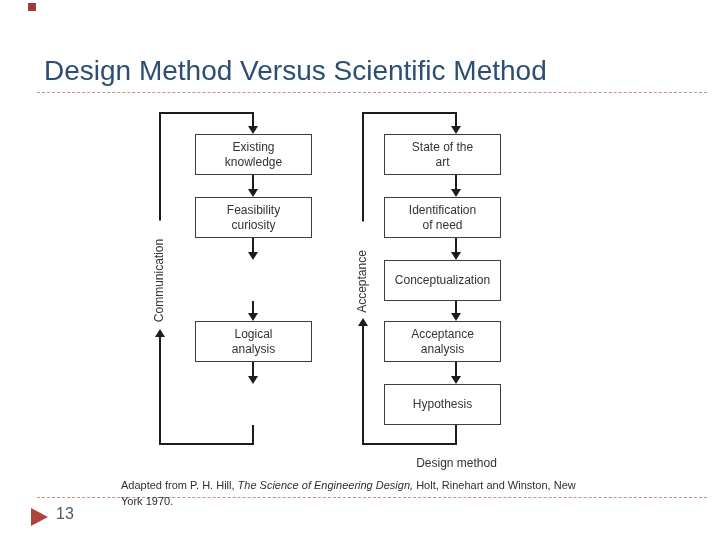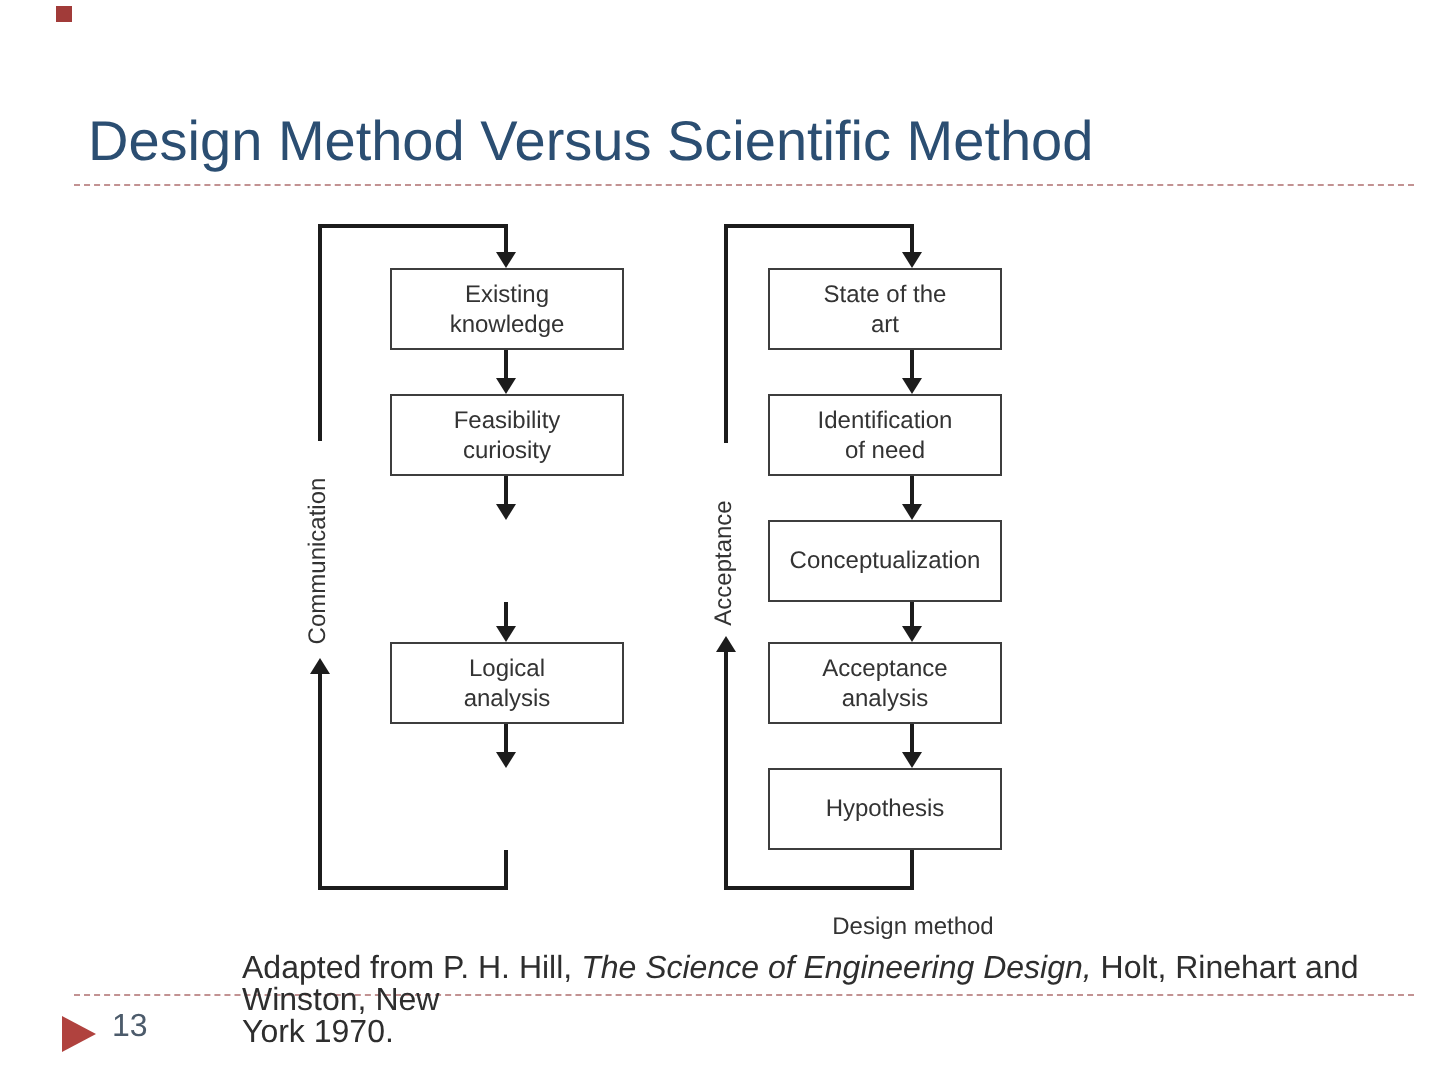--- a/index.html
+++ b/index.html
@@ -45,21 +45,21 @@
   }
   
   .caption{
     position:absolute;width:117px;text-align:center;
     font-size:12px;color:#333333;top:456px;
   }
   
   .footer-rule{position:absolute;left:37px;top:497px;width:670px;height:0;border-top:1px dashed #c29292;}
   .citation{
     position:absolute;left:121px;top:477px;width:600px;
-    font-size:16px;line-height:16px;color:#2e2e2e;
+    font-size:11px;line-height:16px;color:#2e2e2e;
   }
   .citation .it{font-style:italic;}
   .page-marker{
     position:absolute;left:31px;top:508px;width:0;height:0;
     border-top:9px solid transparent;border-bottom:9px solid transparent;
     border-left:17px solid #b0423e;
   }
   .page-number{position:absolute;left:56px;top:505px;font-size:16px;color:#4c5b6b;}
 </style>
 </head>

